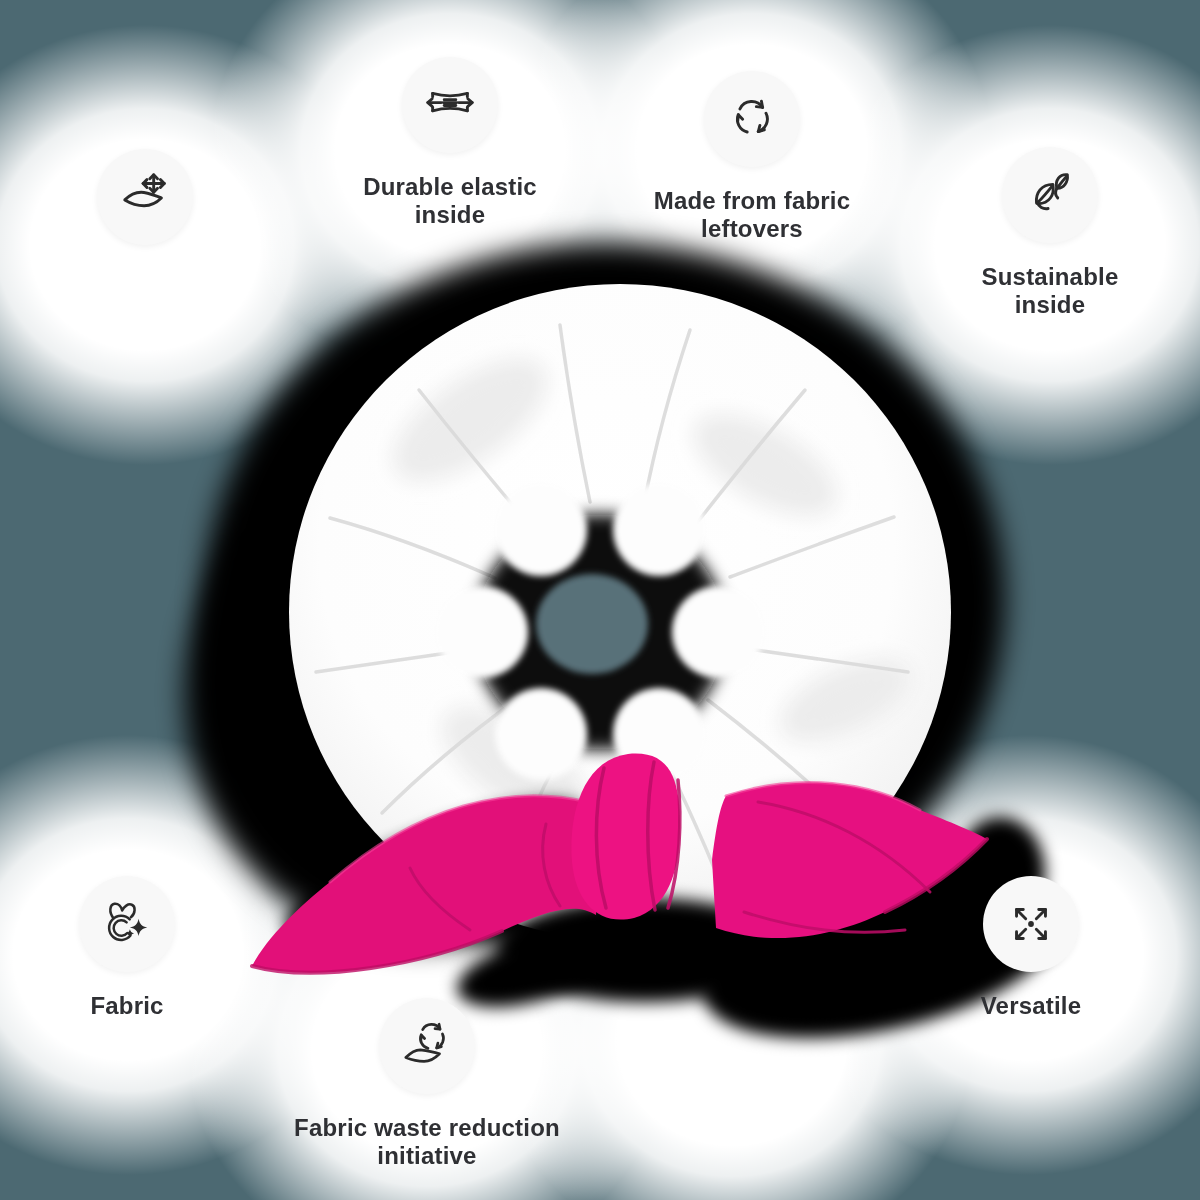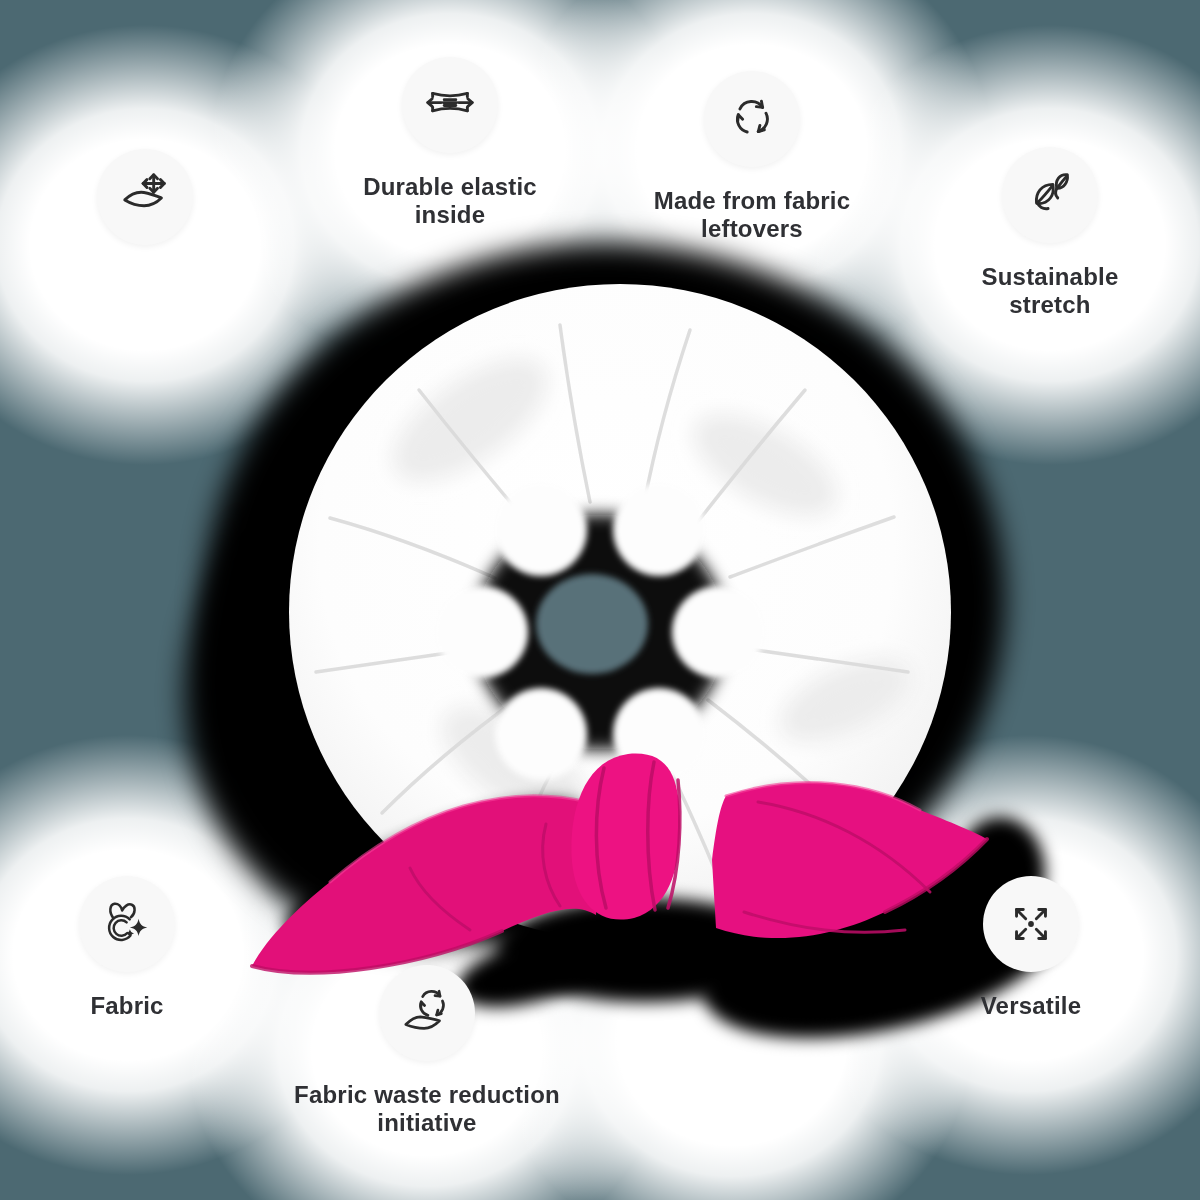--- a/index.html
+++ b/index.html
@@ -11,21 +11,21 @@
   .g1{left:-95px;top:25px}   .g2{left:210px;top:-70px}
   .g3{left:512px;top:-70px}  .g4{left:810px;top:25px}
   .g5{left:-112px;top:735px} .g6{left:187px;top:830px}
   .g7{left:492px;top:820px}  .g8{left:788px;top:735px}
   
   #scene{position:absolute;left:0;top:0;z-index:1;}
   
   .feature{position:absolute;width:360px;z-index:2;display:flex;flex-direction:column;align-items:center;}
   .f1{left:-35px;top:149px}  .f2{left:270px;top:57px}
   .f3{left:572px;top:71px}   .f4{left:870px;top:147px}
-  .f5{left:-53px;top:876px}  .f6{left:247px;top:965px}
+  .f5{left:-53px;top:876px}  .f6{left:247px;top:998px}
   .f7{left:551px;top:965px}  .f8{left:851px;top:876px}
   .icon-circle{width:96px;height:96px;border-radius:50%;background:#f8f8f8;
                display:flex;align-items:center;justify-content:center;
                box-shadow:0 2px 6px rgba(0,0,0,0.06);}
   .icon-circle svg{display:block}
   .ico{stroke:#2b2b2b;stroke-width:3;fill:none;stroke-linecap:round;stroke-linejoin:round;}
   .ico .fill{fill:#2b2b2b;stroke:none;}
   .label{margin-top:20px;font-size:24px;line-height:28px;font-weight:bold;color:#2f3034;
          text-align:center;white-space:pre-line;letter-spacing:.2px;}
 </style>
@@ -199,21 +199,21 @@
       <svg class="ico" width="54" height="54" viewBox="0 0 56 56">
         <path d="M14 36 C13 26 19 17 31 17 C33 28 27 37 16 37 C15 37 14 36.5 14 36 Z"></path>
         <path d="M16 35 C21 30 26 24 30 19"></path>
         <path d="M15 36 C16 40 21 43 26 42"></path>
         <path d="M35 21 C33 13 38 6 46 7 C47 15 42 21 36 21 Z"></path>
         <path d="M36 20 C39 16 42 12 45 9"></path>
         <path d="M35 21 C33 25 33 28 36 31"></path>
       </svg>
     </div>
     <div class="label">Sustainable
-stretch</div>
+inside</div>
   </div>
 
   <div class="feature f5">
     <div class="icon-circle">
       <svg class="ico" width="54" height="54" viewBox="0 0 56 56">
         <path stroke-width="2.6" d="M14 22 C9 16 10 8 15 7 C19 6.5 22 10 23 14 C25 10 29 6.5 33 8 C37 9.5 37 17 32 21"></path>
         <path stroke-width="2.6" d="M30.8 23.2 A12.5 12.5 0 1 0 31.6 40"></path>
         <path stroke-width="2.6" d="M27.6 26.3 A8 8 0 1 0 28.3 37.3"></path>
         <path class="fill" d="M40 22.5 C41 28 43.5 30.5 49 31.5 C43.5 32.5 41 35 40 40.5 C39 35 36.5 32.5 31 31.5 C36.5 30.5 39 28 40 22.5 Z"></path>
         <path class="fill" d="M31 33.5 C31.6 36 32.8 37.2 35.3 37.8 C32.8 38.4 31.6 39.6 31 42.1 C30.4 39.6 29.2 38.4 26.7 37.8 C29.2 37.2 30.4 36 31 33.5 Z"></path>

